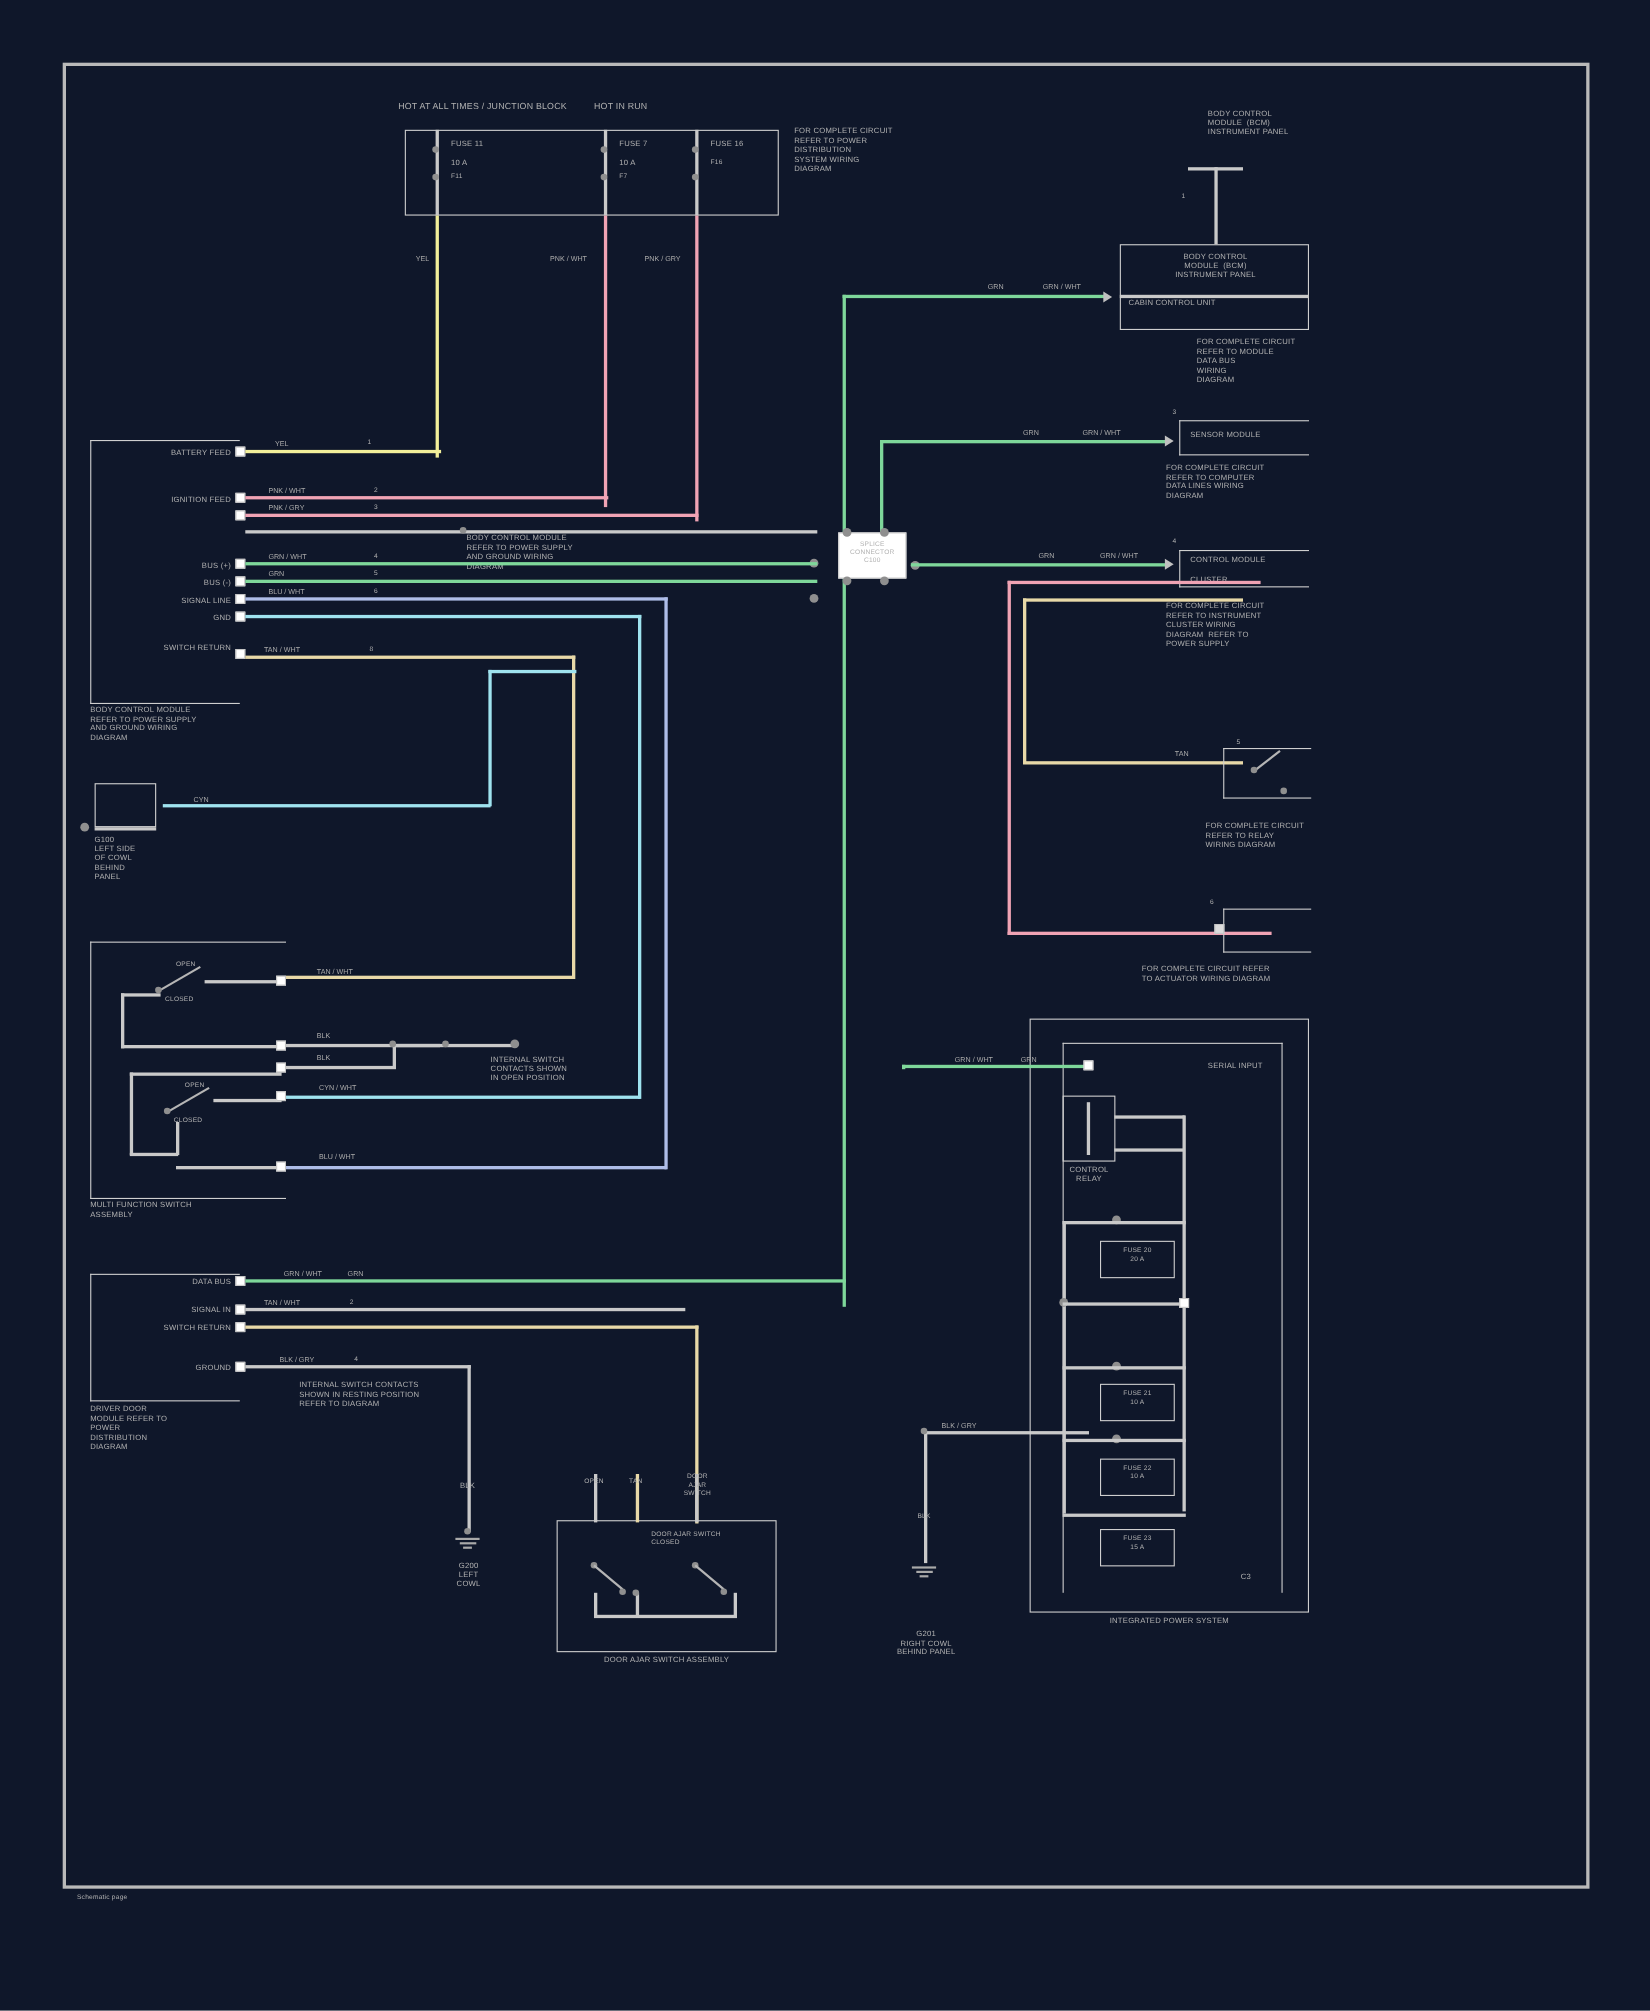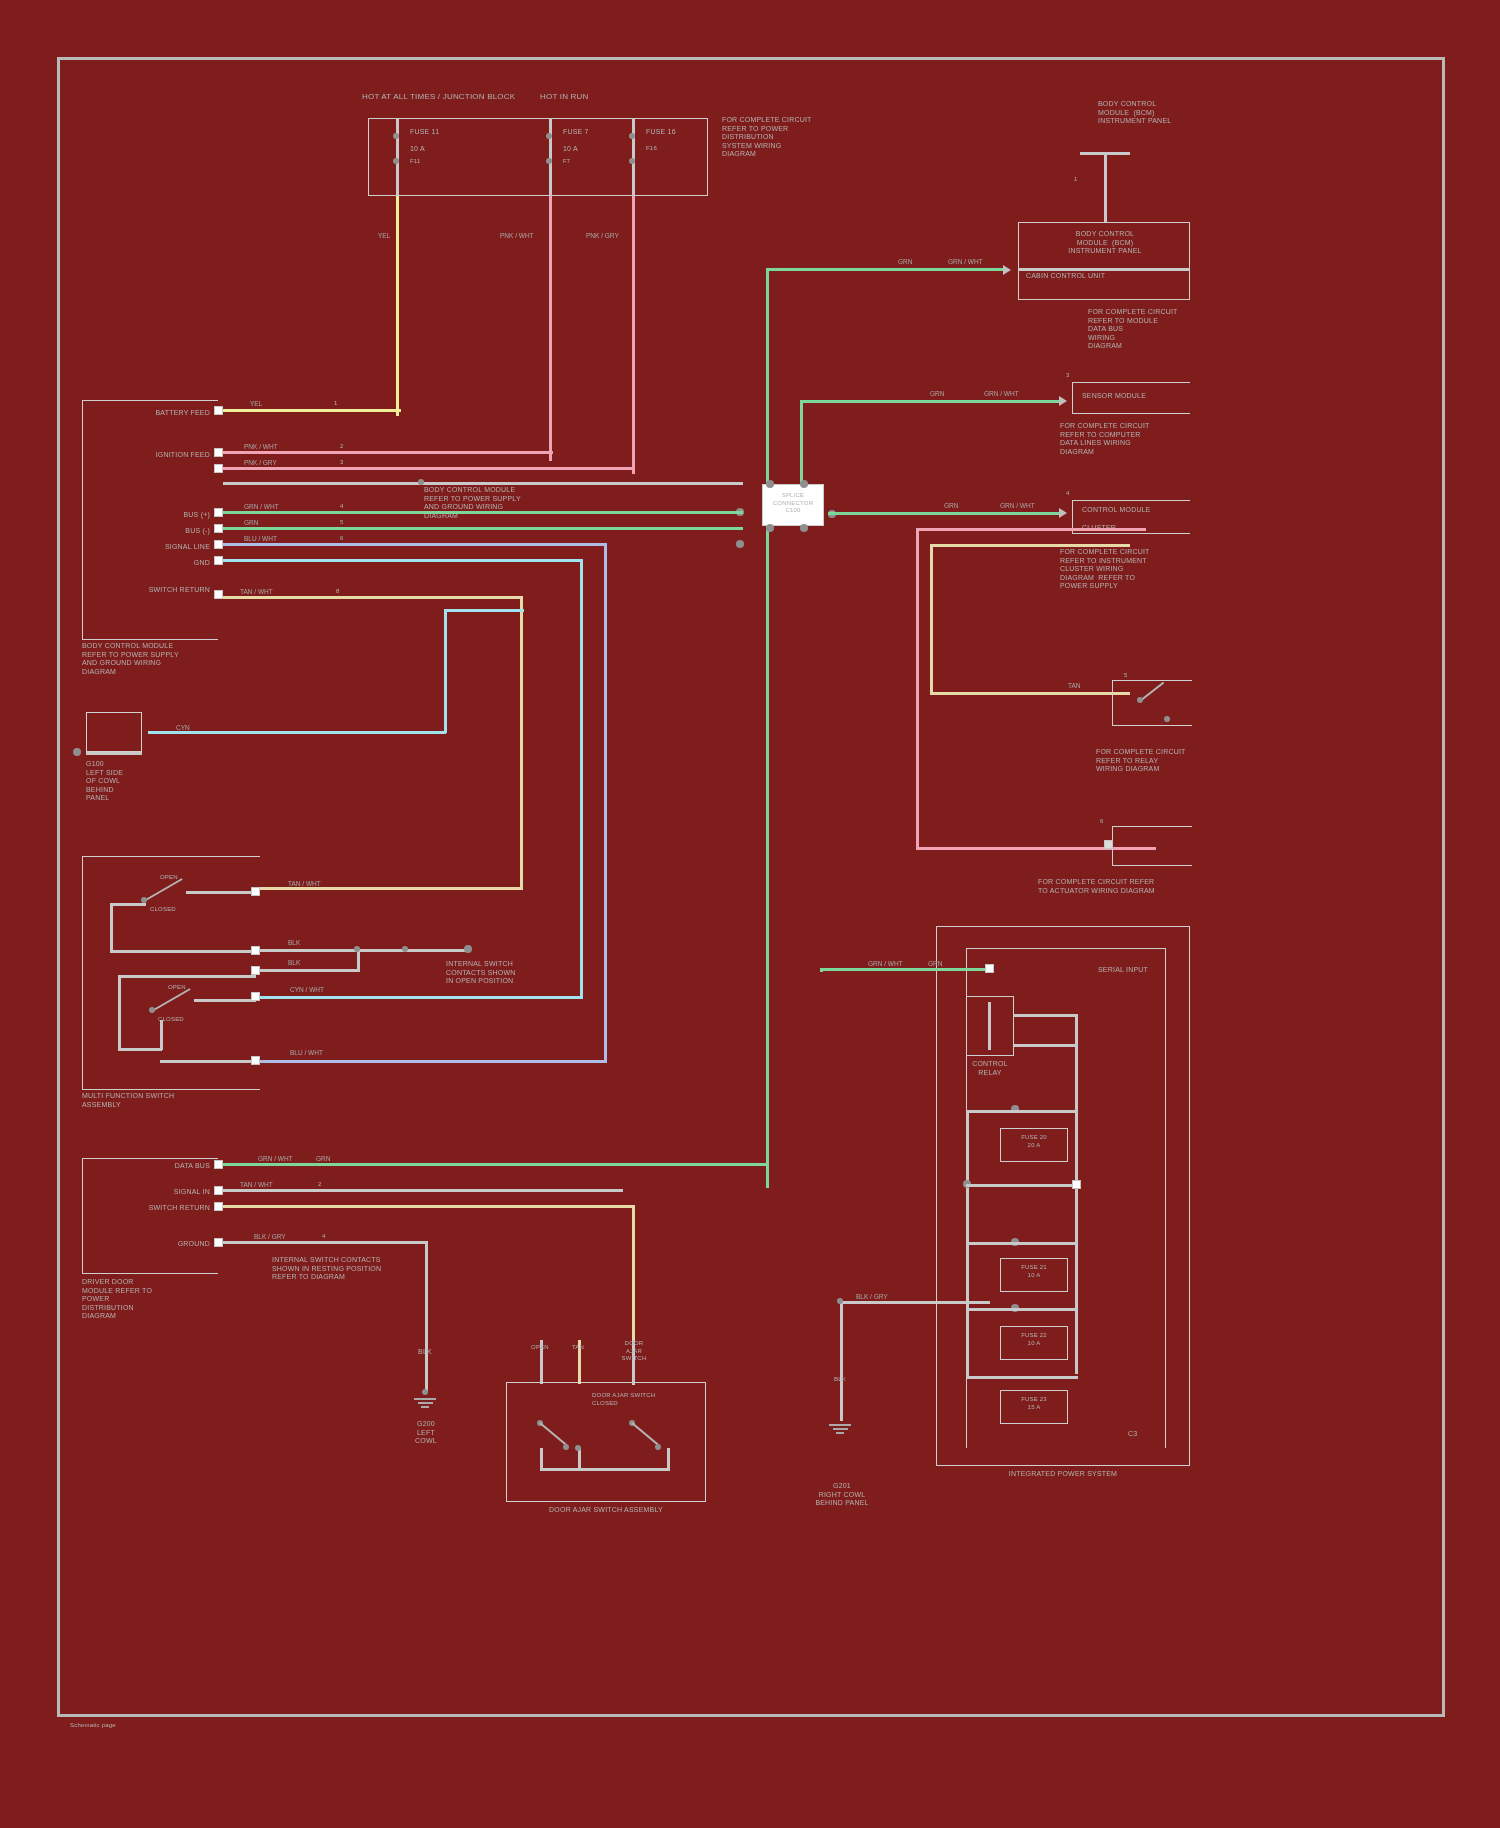--- a/index.html
+++ b/index.html
@@ -1,17 +1,17 @@
 <!DOCTYPE html>
 <html><head>
 <meta charset="utf-8">
 <style>
   html,body{margin:0;padding:0;background:#ffffff;}
   body{font-family:"Liberation Sans", sans-serif;}
-  #sheet{position:relative;width:1500px;height:1828px;background:#7f1d1d;overflow:hidden;text-decoration:underline;}
+  #sheet{position:relative;width:1500px;height:1828px;background:#0f172a;overflow:hidden;text-decoration:underline;}
 
   
   .page-border{position:absolute;left:57px;top:57px;width:1388px;height:1660px;
     border:3px solid #b9b9b9;box-sizing:border-box;}
 
   
   .box{position:absolute;border:1.5px solid #cfcfcf;box-sizing:border-box;background:transparent;}
   .box-open-right{border-right:none;}
   .box-open-bottom{border-bottom:none;}
 

